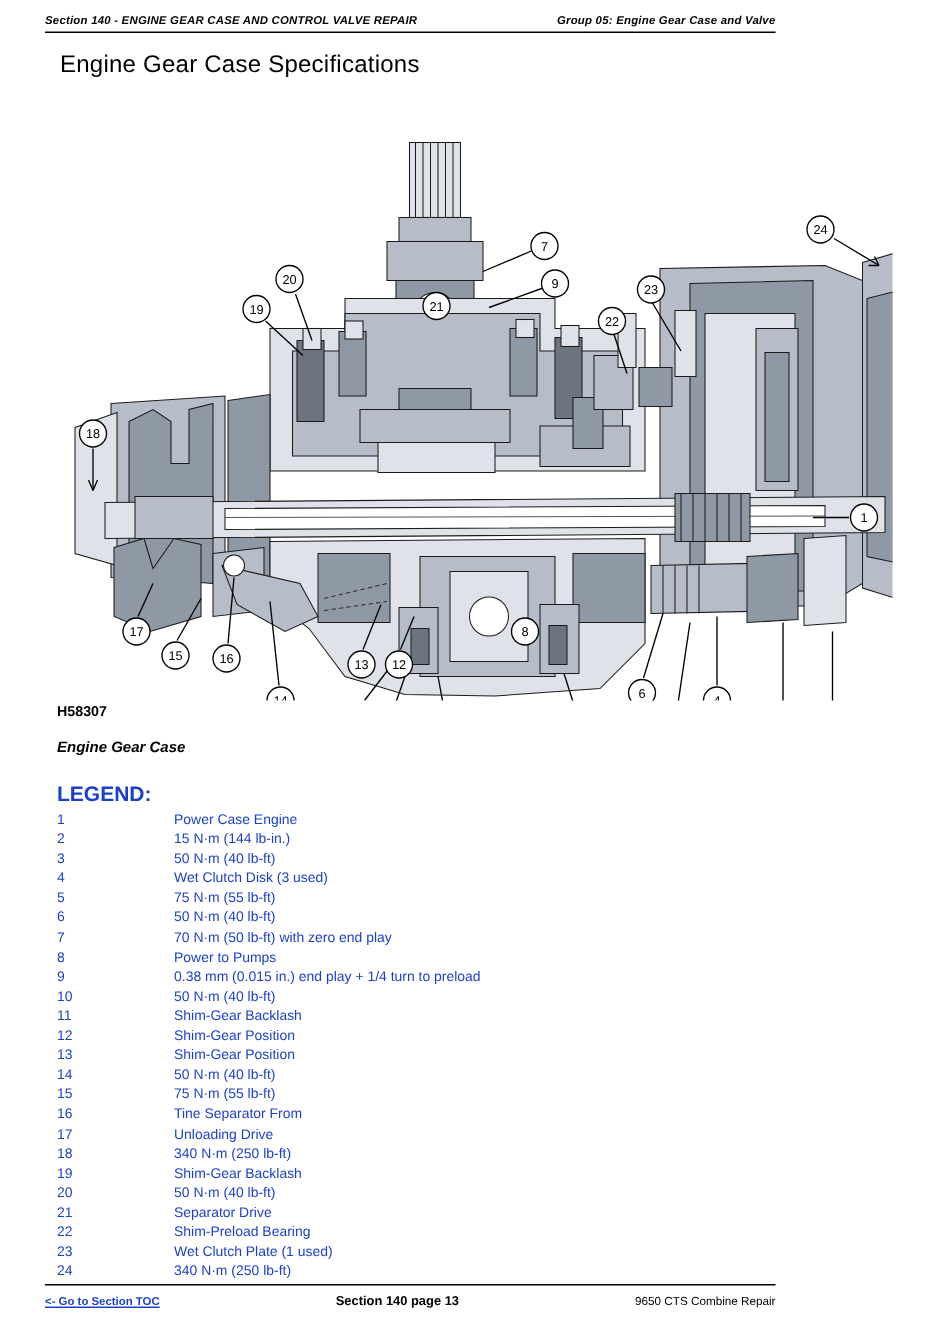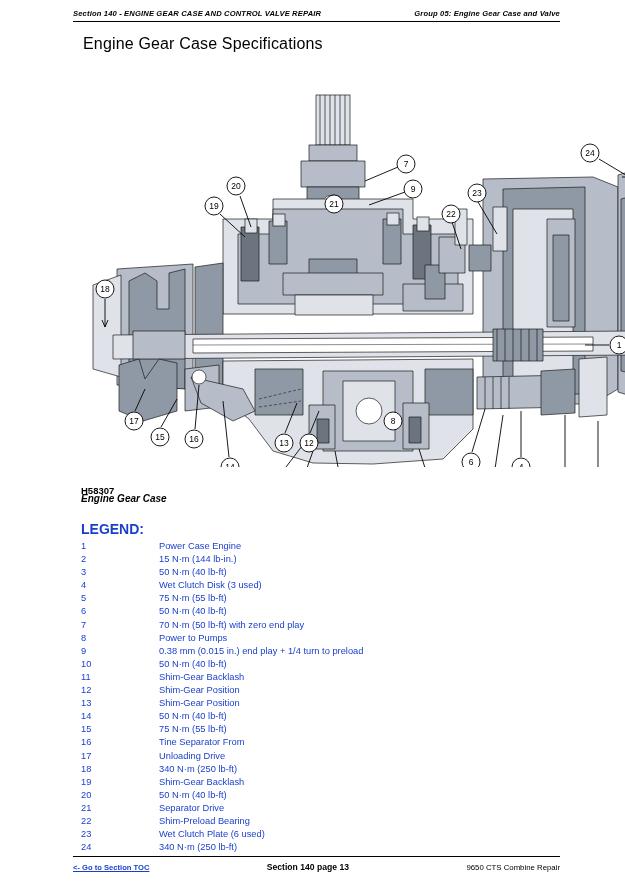--- a/index.html
+++ b/index.html
@@ -14,21 +14,20 @@
     color: #000000;
     position: relative;
     overflow: hidden;
   }
   .page {
     width: 547px;
     height: 886px;
     position: relative;
     box-sizing: border-box;
     padding: 0 30px;
-    margin-left: 43px;
   }
 
   
   .header {
     display: flex;
     justify-content: space-between;
     align-items: baseline;
     font-style: italic;
     font-weight: bold;
     font-size: 7.6px;
@@ -56,21 +55,21 @@
   .figure {
     position: absolute;
     left: 0;
     top: 0;
     width: 565px;
     height: 408px;
   }
   .fig-id {
     position: absolute;
     left: 8px;
-    top: 426px;
+    top: 410px;
     font-size: 9.5px;
     font-weight: bold;
   }
 
   .fig-caption {
     font-size: 10px;
     font-style: italic;
     font-weight: bold;
     margin-top: 4px;
     margin-left: 8px;
@@ -434,21 +433,21 @@
     <div class="legend-row">
       <span class="legend-num">21</span>
       <span class="legend-text">Separator Drive</span>
     </div>
     <div class="legend-row">
       <span class="legend-num">22</span>
       <span class="legend-text">Shim-Preload Bearing</span>
     </div>
     <div class="legend-row">
       <span class="legend-num">23</span>
-      <span class="legend-text">Wet Clutch Plate (6 used)</span>
+      <span class="legend-text">Wet Clutch Plate (1 used)</span>
     </div>
     <div class="legend-row">
       <span class="legend-num">24</span>
       <span class="legend-text">340 N·m (250 lb-ft)</span>
     </div>
   </div>
 
   <div class="footer">
     <a class="toc-link" href="#">&lt;- Go to Section TOC</a>
     <div class="center">Section 140 page 13</div>

